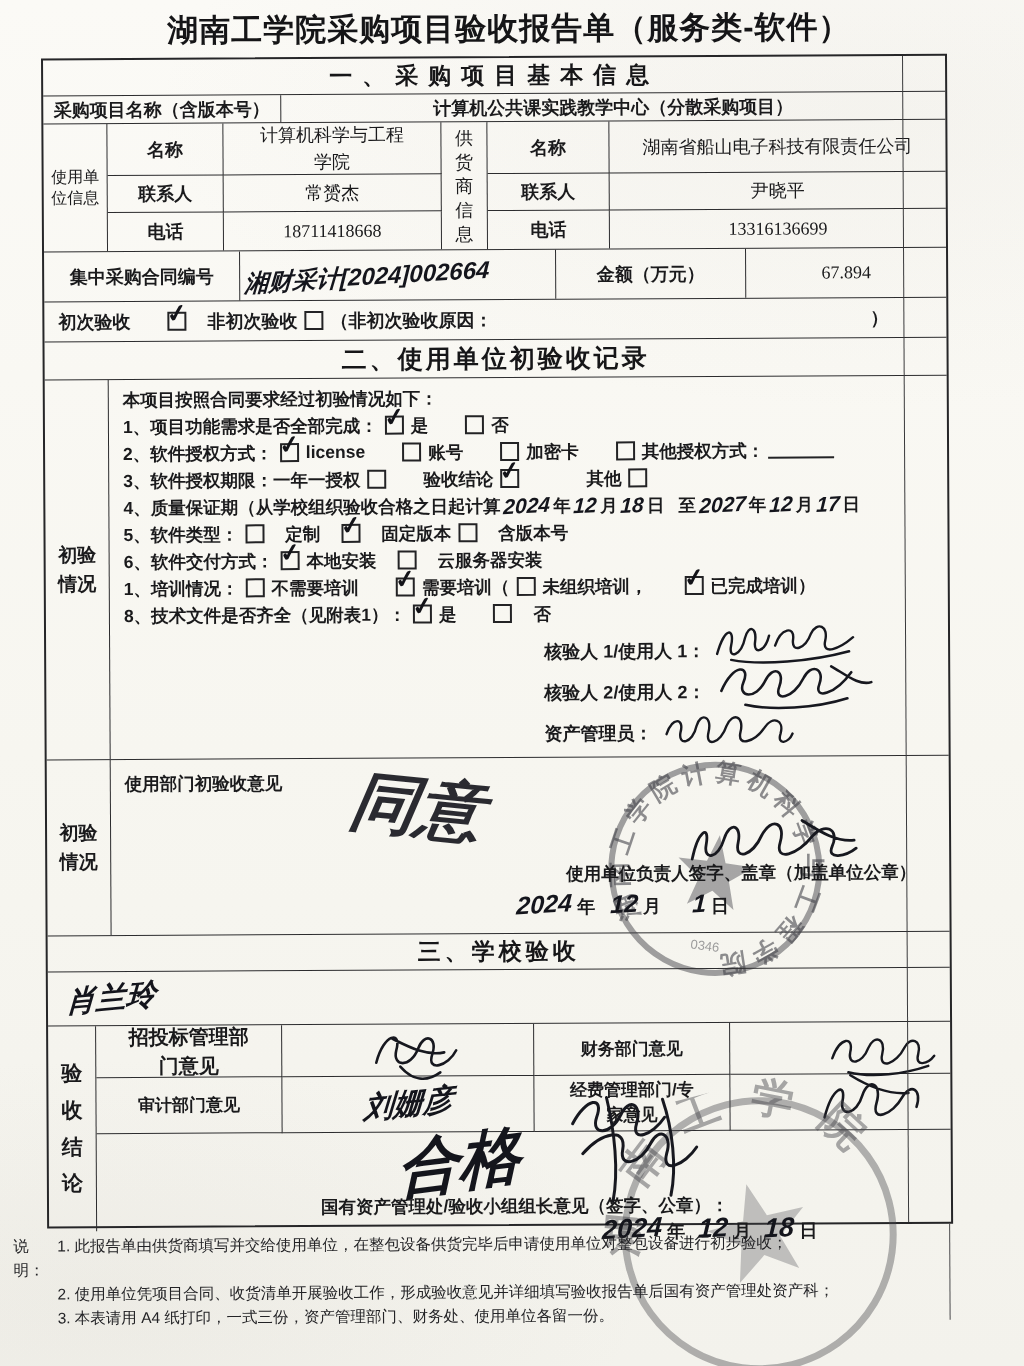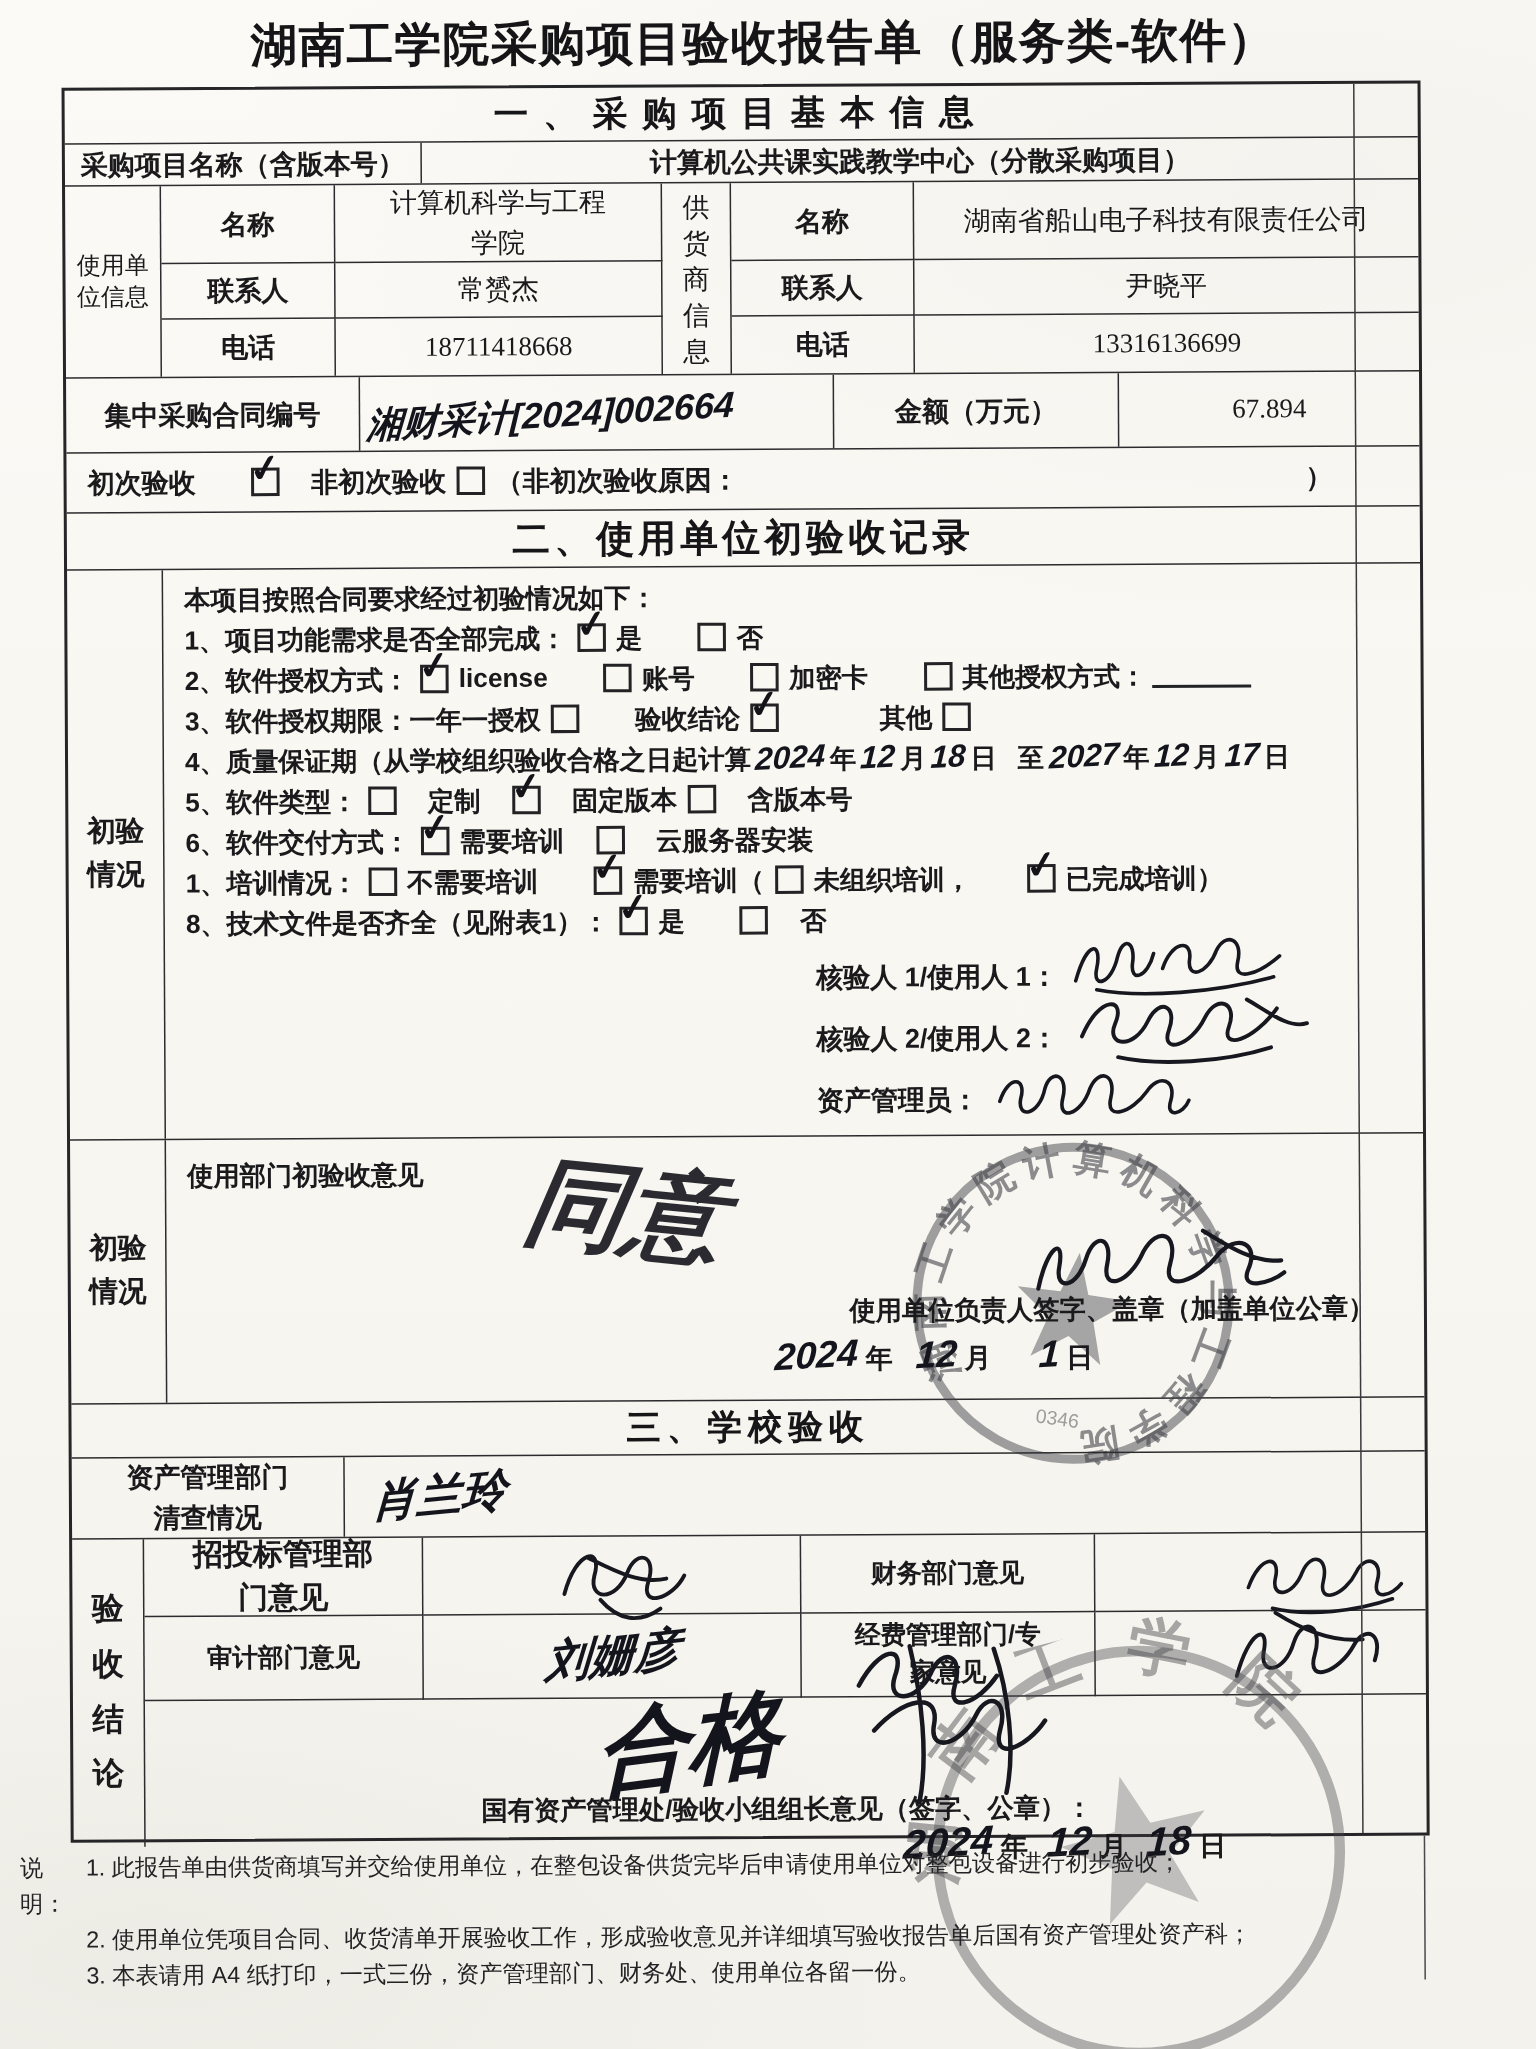--- a/index.html
+++ b/index.html
@@ -229,21 +229,21 @@
           <span>固定版本</span>
           <span class="chk"></span>
             <span class="gap"></span>
           <span>含版本号</span>
         </div>
         <div class="line">
           <span>6、软件交付方式：</span>
           <span class="chk">
               <span class="tick">✓</span>
             </span>
-          <span>需要培训</span>
+          <span>本地安装</span>
             <span class="gap"></span>
           <span class="chk"></span>
             <span class="gap"></span>
           <span>云服务器安装</span>
         </div>
         <div class="line">
           <span>1、培训情况：</span>
           <span class="chk"></span>
           <span>不需要培训</span>
             <span class="gap2"></span>
@@ -328,23 +328,20 @@
           <span>月</span>
           <span class="hw" style="font-size:25px;margin-left:26px;">1</span>
           <span>日</span>
         </div>
       </div>
     </div>
 
     <div class="row sec-head h3">三、学校验收</div>
 
     <div class="row r-asset">
-      <div class="cell c1 lab">
-        <span class="vwrap" style="max-width:6.4em;">资产管理部门清查情况</span>
-      </div>
       <div class="cell c2">
         <span class="hw" style="font-size:30px;transform:rotate(-5deg) skewX(-8deg);">肖兰玲</span>
       </div>
     </div>
 
     <div class="row r-concl">
       <div class="side2">
           <span class="vtxt">验收结论</span>
         </div>
       <div class="concl-grid">

